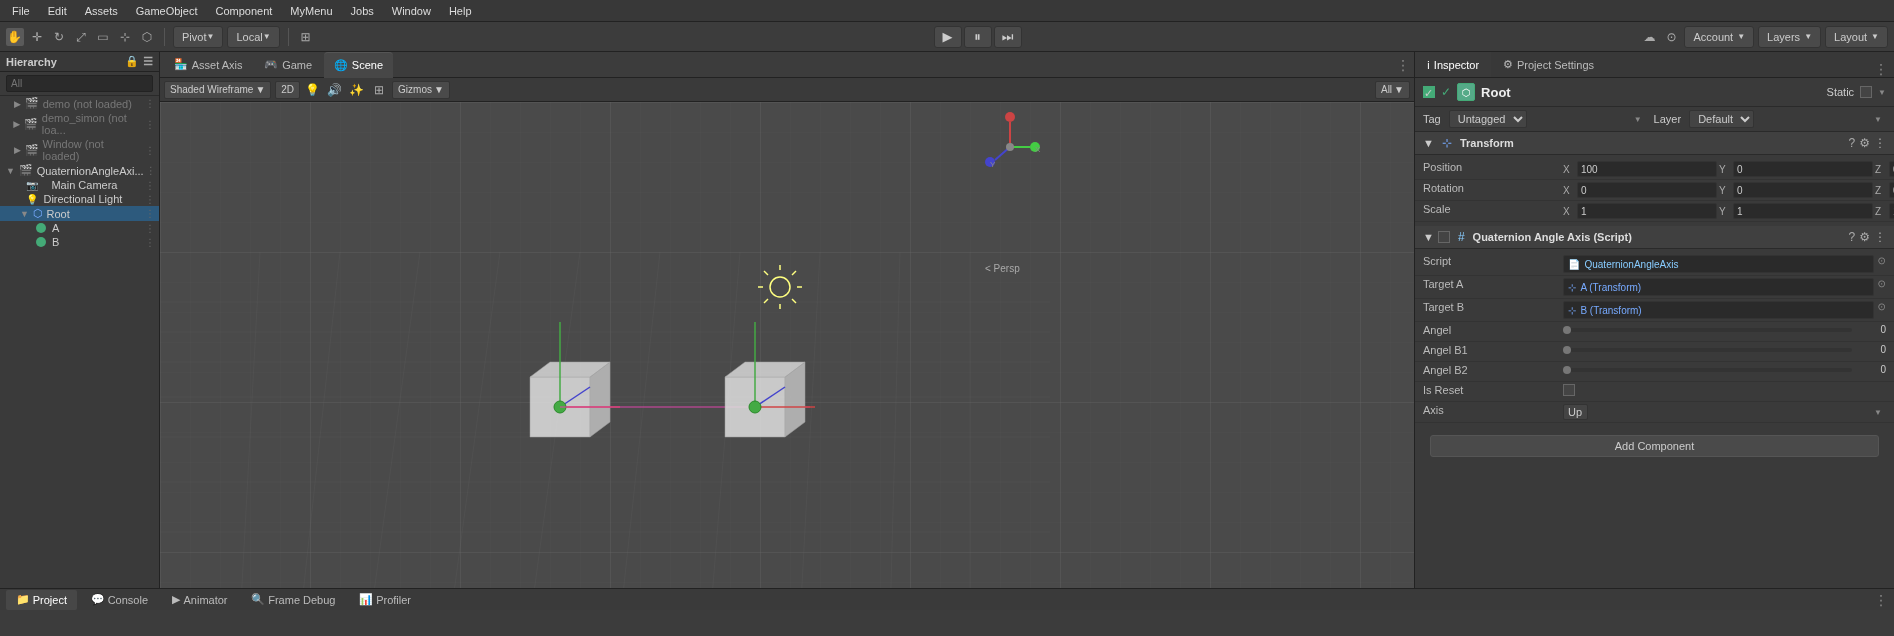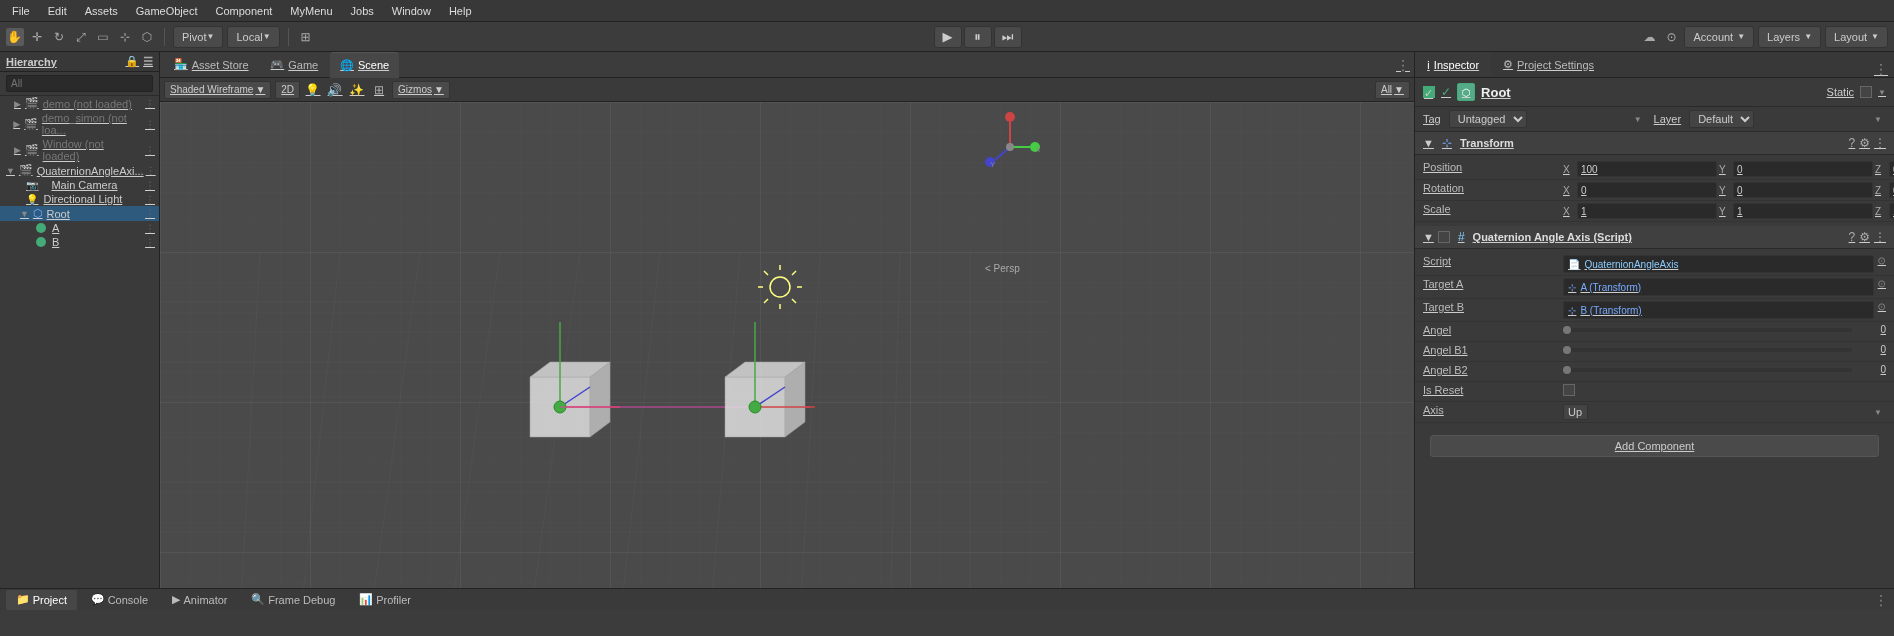--- a/index.html
+++ b/index.html
@@ -126,21 +126,20 @@
     .tab.active {
       background: #474747;
       color: #fff;
       border-top: 1px solid #555;
     }
 
     
     .main-layout {
       display: flex;
       height: calc(636px - 22px - 30px - 26px - 22px);
-      text-decoration: underline;
     }
 
     
     .hierarchy-panel {
       width: 160px;
       background: #3a3a3a;
       border-right: 1px solid #222;
       display: flex;
       flex-direction: column;
       flex-shrink: 0;
@@ -745,21 +744,21 @@
         <span style="margin-left:auto;color:#666;font-size:10px;">⋮</span>
       </div>
     </div>
   </div>
 
   <div class="scene-view">
 
     <div class="tab-bar">
       <div class="tab">
         <span>🏪</span>
-        <span>Asset Store</span>
+        <span>Asset Axis</span>
       </div>
       <div class="tab">
         <span>🎮</span>
         <span>Game</span>
       </div>
       <div class="tab active">
         <span>🌐</span>
         <span>Scene</span>
       </div>
       <div style="margin-left:auto; display:flex; align-items:center; color:#888; font-size:14px;">⋮</div>

